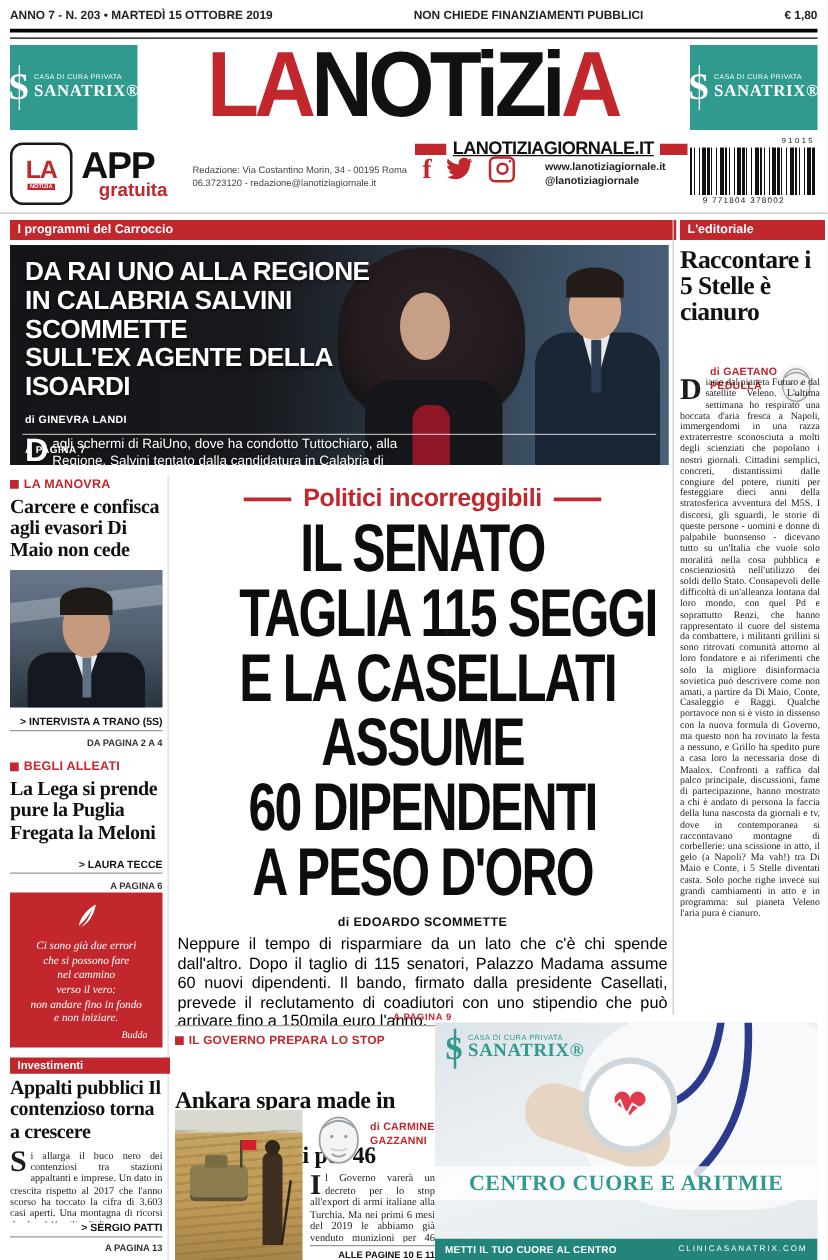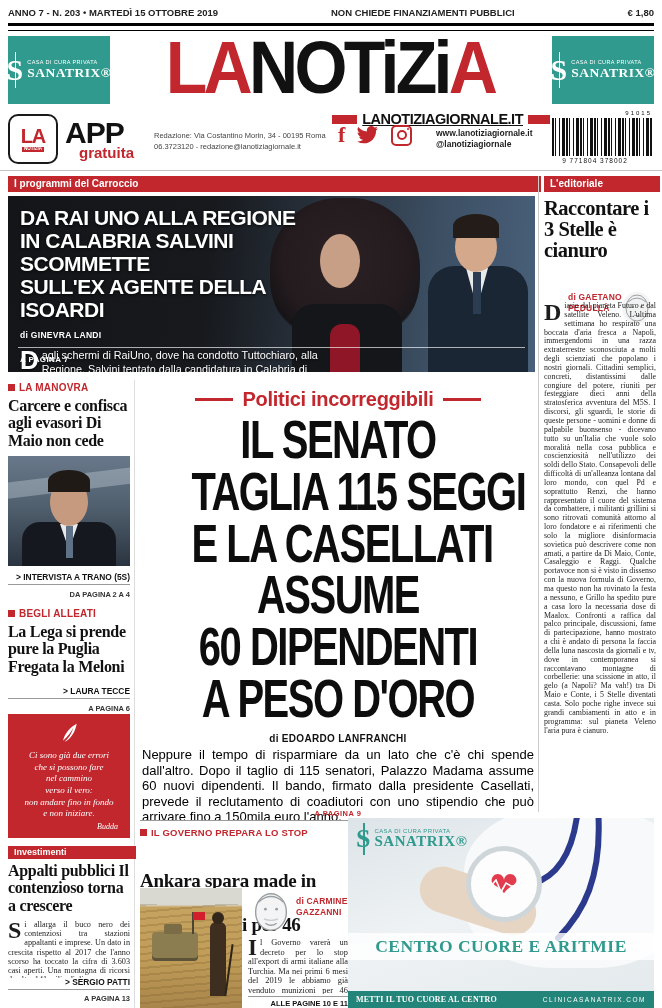--- a/index.html
+++ b/index.html
@@ -165,21 +165,21 @@
   .ad-bar{position:absolute;left:0;right:0;bottom:17px;height:31px;background:#2f9a8d;color:#fff;
      display:flex;align-items:center;padding:0 8px;gap:6px;box-sizing:border-box;}
   .ad-bar .cta{font-size:14px;color:#dff3ef;}
   .ad-clock{width:16px;height:16px;border:2px solid #fff;border-radius:50%;position:relative;}
   .ad-clock i{position:absolute;left:50%;top:50%;width:1.5px;height:6px;background:#fff;transform-origin:top;}
   .ad-clock i.h2{transform:rotate(-90deg);height:5px;}
   .ad-info{font-size:6.5px;line-height:1.1;margin-left:auto;border-right:1.5px solid #fff;padding-right:4px;}
   .ad-phone{font-size:23px;font-weight:800;letter-spacing:.5px;white-space:nowrap;}
   .ad-strip{position:absolute;left:0;right:0;bottom:0;height:17px;background:#23857a;color:#fff;
      display:flex;align-items:center;justify-content:space-between;padding:0 8px;box-sizing:border-box;}
-  .ad-strip .t1{font-size:8px;font-weight:800;letter-spacing:.2px;font-family:Liberation Serif, serif;}
+  .ad-strip .t1{font-size:8px;font-weight:800;letter-spacing:.2px;}
   .ad-strip .t2{font-size:6.5px;letter-spacing:1.5px;}
 </style>
 </head>
 <body>
 
 <div class="page">
 
   <div class="abs topbar">
     <span>ANNO 7 - N. 203 • MARTEDÌ 15 OTTOBRE 2019</span>
     <span>NON CHIEDE FINANZIAMENTI PUBBLICI</span>
@@ -273,21 +273,21 @@
       </div>
       <div class="feature-by">di GINEVRA LANDI</div>
       <div class="feature-body">
         <span class="dropcap" style="font-size:26px;">D</span><span>agli schermi di RaiUno, dove ha condotto Tuttochiaro, alla Regione. Salvini tentato dalla candidatura in Calabria di Cataldo Calabretta, ex agente della Isoardi.</span>
       </div>
     </div>
     <div class="feature-rule"></div>
     <div class="feature-page">A PAGINA 7</div>
   </div>
 
-  <div class="abs ed-title serif">Raccontare i 3 Stelle è cianuro</div>
+  <div class="abs ed-title serif">Raccontare i 5 Stelle è cianuro</div>
   <div class="abs ed-byline">
     <span class="byline-red">
       <span>di GAETANO</span><br>
       <span>PEDULLÀ</span>
     </span>
     <svg class="sketch" width="30" height="32" viewBox="0 0 30 32">
       <ellipse cx="15" cy="16" rx="11" ry="13" fill="#f2f2f2" stroke="#9aa0a4"></ellipse>
       <path d="M6 10 Q15 2 24 10" fill="none" stroke="#9aa0a4"></path>
       <circle cx="11" cy="15" r="1" fill="#9aa0a4"></circle>
         <circle cx="19" cy="15" r="1" fill="#9aa0a4"></circle>
@@ -351,21 +351,21 @@
     <span class="dash"></span>
   </div>
   <div class="abs ms-headline">
     <div>IL SENATO</div>
     <div>TAGLIA 115 SEGGI</div>
     <div>E LA CASELLATI</div>
     <div>ASSUME</div>
     <div>60 DIPENDENTI</div>
     <div>A PESO D'ORO</div>
   </div>
-  <div class="abs ms-byline">di EDOARDO LANFRANCHI</div>
+  <div class="abs ms-byline">di EDOARDO SCOMMETTE</div>
   <div class="abs ms-body">Neppure il tempo di risparmiare da un lato che c'è chi spende dall'altro. Dopo il taglio di 115 senatori, Palazzo Madama assume 60 nuovi dipendenti. Il bando, firmato dalla presidente Casellati, prevede il reclutamento di coadiutori con uno stipendio che può arrivare fino a 150mila euro l'anno.</div>
   <div class="abs ms-page">A PAGINA 9</div>
   <div class="abs hr2"></div>
 
   <div class="abs sec-kicker ank-kicker" style="font-size:9.5px;">
     <span class="sq"></span>
     <span>IL GOVERNO PREPARA LO STOP</span>
   </div>
   <div class="abs ank-title serif">
     <div>Ankara spara made in Italy</div>

